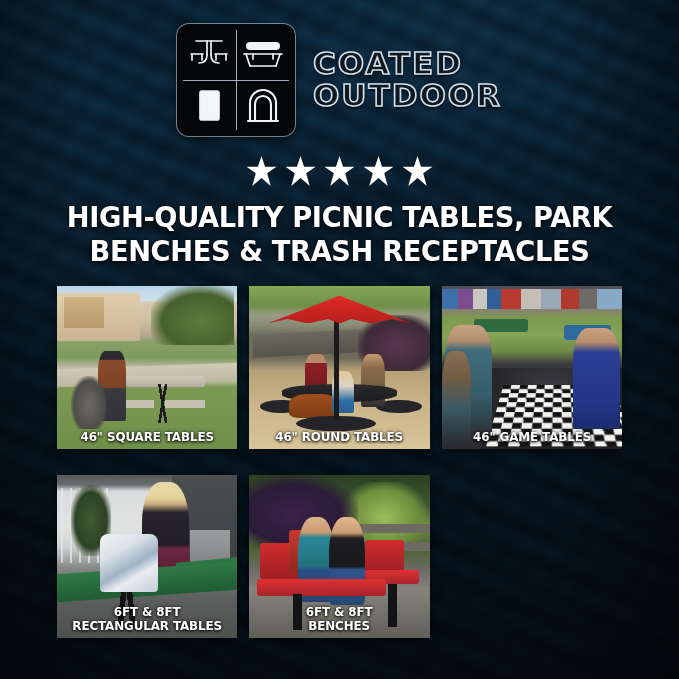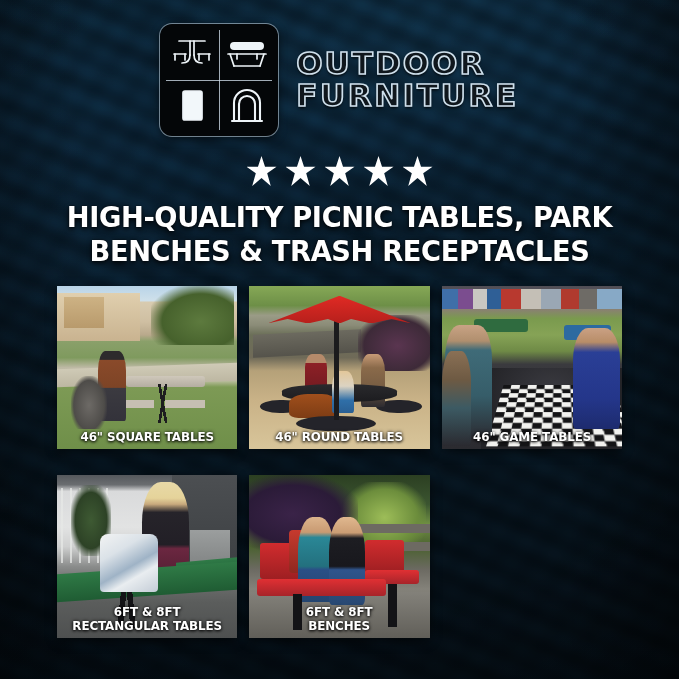--- a/index.html
+++ b/index.html
@@ -397,22 +397,22 @@
         <div class="logo-cell">
           <svg width="44" height="40" viewBox="0 0 44 40" fill="none" stroke="#eef4f8" stroke-width="2.1" stroke-linecap="round">
             <path d="M9 35 V17 A13 13 0 0 1 35 17 V35"></path>
             <path d="M14 35 V18 A8 8 0 0 1 30 18 V35"></path>
             <path d="M7 35 H37"></path>
           </svg>
         </div>
       </div>
 
       <div class="logo-text">
+        <div class="logo-line l1">COATED</div>
         <div class="logo-line l2">OUTDOOR</div>
-        <div class="logo-line l3">FURNITURE</div>
       </div>
     </div>
 
     <div class="stars">
       <div class="star"></div>
       <div class="star"></div>
       <div class="star"></div>
       <div class="star"></div>
       <div class="star"></div>
     </div>

